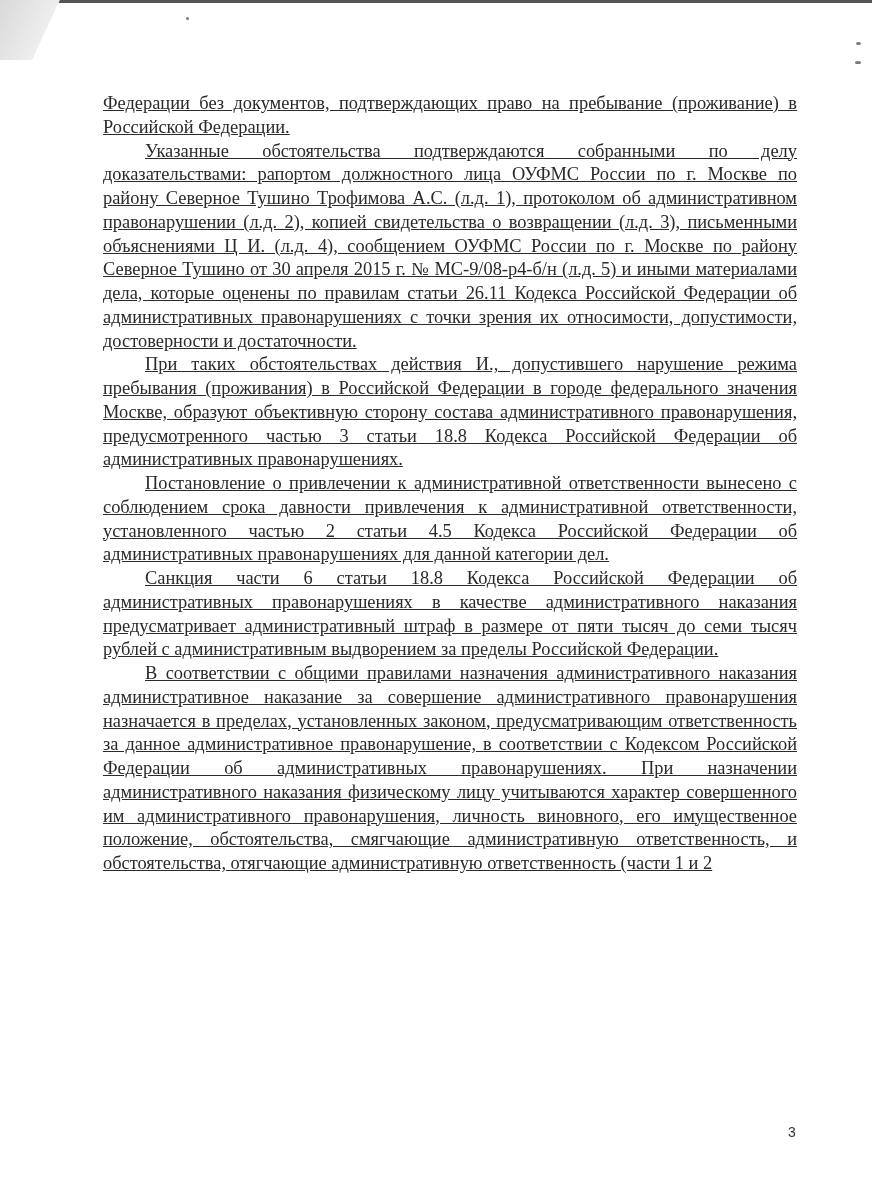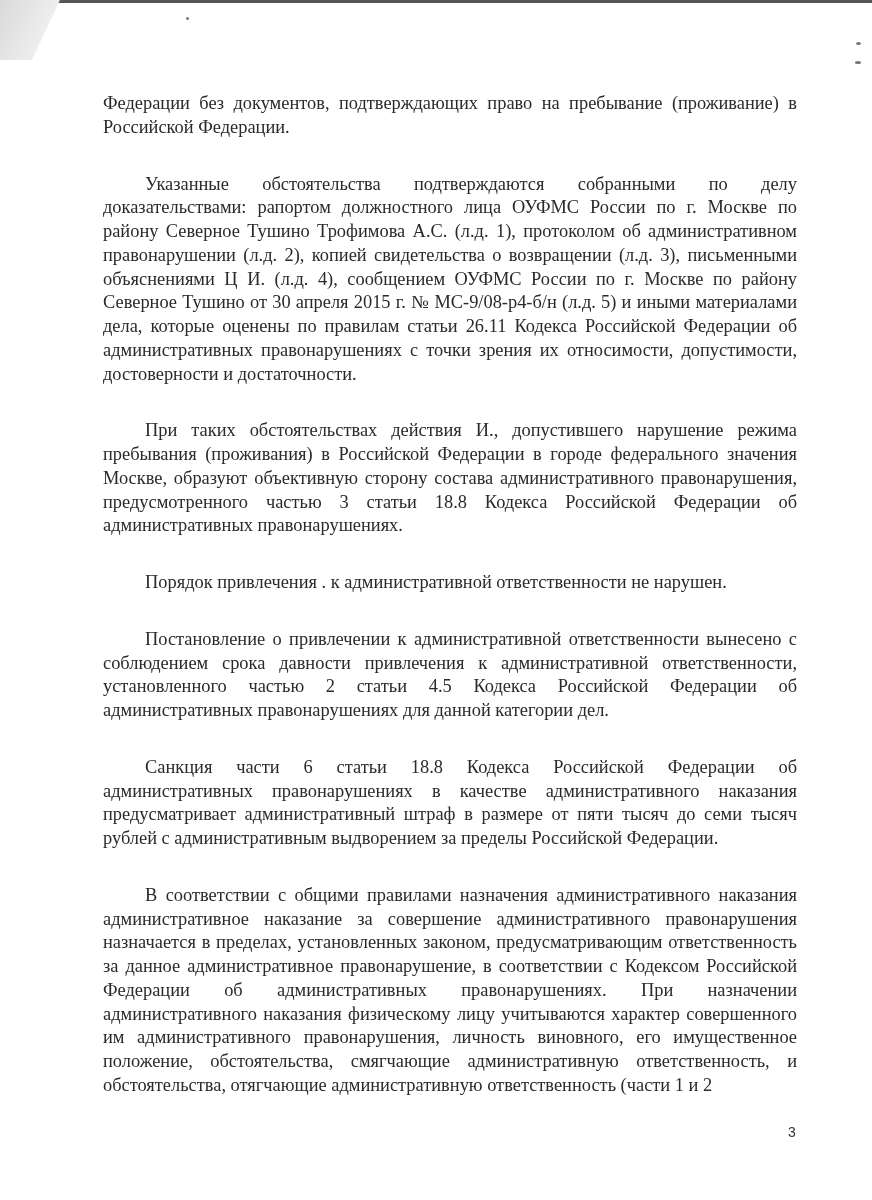--- a/index.html
+++ b/index.html
@@ -6,41 +6,40 @@
   body {
     width: 872px; height: 1200px; background: #ffffff; position: relative; overflow: hidden;
     font-family: "Liberation Serif", "DejaVu Serif", serif; color: #2a2a2a;
   }
   .topedge { position: absolute; left: 0; top: 0; width: 872px; height: 3px; background: #555; }
   .corner { position: absolute; left: 0; top: 0; width: 80px; height: 60px;
     background: linear-gradient(115deg, #d9d9d9 0%, #eeeeee 55%, rgba(255,255,255,0) 56%); }
   .speck { position: absolute; background: #777; border-radius: 50%; }
   .page {
     position: absolute; left: 103px; top: 92px; width: 694px;
-    font-size: 18.4px; line-height: 23.75px; text-align: justify;
+    font-size: 18.4px; line-height: 23.75px; text-align: justify; text-decoration: underline;
   }
   .page p { margin: 0; }
-  .page p.indent { text-indent: 42px; margin-top: 33px; }
+  .page p.indent { text-indent: 42px; }
   .page-number {
     position: absolute; left: 788px; top: 1124px; font-family: "Liberation Sans", "DejaVu Sans", sans-serif;
     font-size: 14px; color: #333;
   }
 </style>
 </head>
 <body>
 
 <div class="topedge"></div>
 <div class="corner"></div>
 <div class="speck" style="left:186px;top:17px;width:3px;height:3px;"></div>
 <div class="speck" style="left:856px;top:42px;width:5px;height:3px;"></div>
 <div class="speck" style="left:855px;top:61px;width:6px;height:3px;"></div>
 
 <div class="page">
   <p>Федерации без документов, подтверждающих право на пребывание (проживание) в Российской Федерации.</p>
   <p class="indent">Указанные обстоятельства подтверждаются собранными по делу доказательствами: рапортом должностного лица ОУФМС России по г. Москве по району Северное Тушино Трофимова А.С. (л.д. 1), протоколом об административном правонарушении (л.д. 2), копией свидетельства о возвращении (л.д. 3), письменными объяснениями Ц        И. (л.д. 4), сообщением ОУФМС России по г. Москве по району Северное Тушино от 30 апреля 2015 г. № МС-9/08-р4-б/н (л.д. 5) и иными материалами дела, которые оценены по правилам статьи 26.11 Кодекса Российской Федерации об административных правонарушениях с точки зрения их относимости, допустимости, достоверности и достаточности.</p>
   <p class="indent">При таких обстоятельствах действия             И., допустившего нарушение режима пребывания (проживания) в Российской Федерации в городе федерального значения Москве, образуют объективную сторону состава административного правонарушения, предусмотренного частью 3 статьи 18.8 Кодекса Российской Федерации об административных правонарушениях.</p>
-  <p class="indent">Порядок привлечения               . к административной ответственности не нарушен.</p>
   <p class="indent">Постановление о привлечении                          к административной ответственности вынесено с соблюдением срока давности привлечения к административной ответственности, установленного частью 2 статьи 4.5 Кодекса Российской Федерации об административных правонарушениях для данной категории дел.</p>
   <p class="indent">Санкция части 6 статьи 18.8 Кодекса Российской Федерации об административных правонарушениях в качестве административного наказания предусматривает административный штраф в размере от пяти тысяч до семи тысяч рублей с административным выдворением за пределы Российской Федерации.</p>
   <p class="indent">В соответствии с общими правилами назначения административного наказания административное наказание за совершение административного правонарушения назначается в пределах, установленных законом, предусматривающим ответственность за данное административное правонарушение, в соответствии с Кодексом Российской Федерации об административных правонарушениях. При назначении административного наказания физическому лицу учитываются характер совершенного им административного правонарушения, личность виновного, его имущественное положение, обстоятельства, смягчающие административную ответственность, и обстоятельства, отягчающие административную ответственность (части 1 и 2</p>
 </div>
 
 <div class="page-number">3</div>
 
 </body></html>

